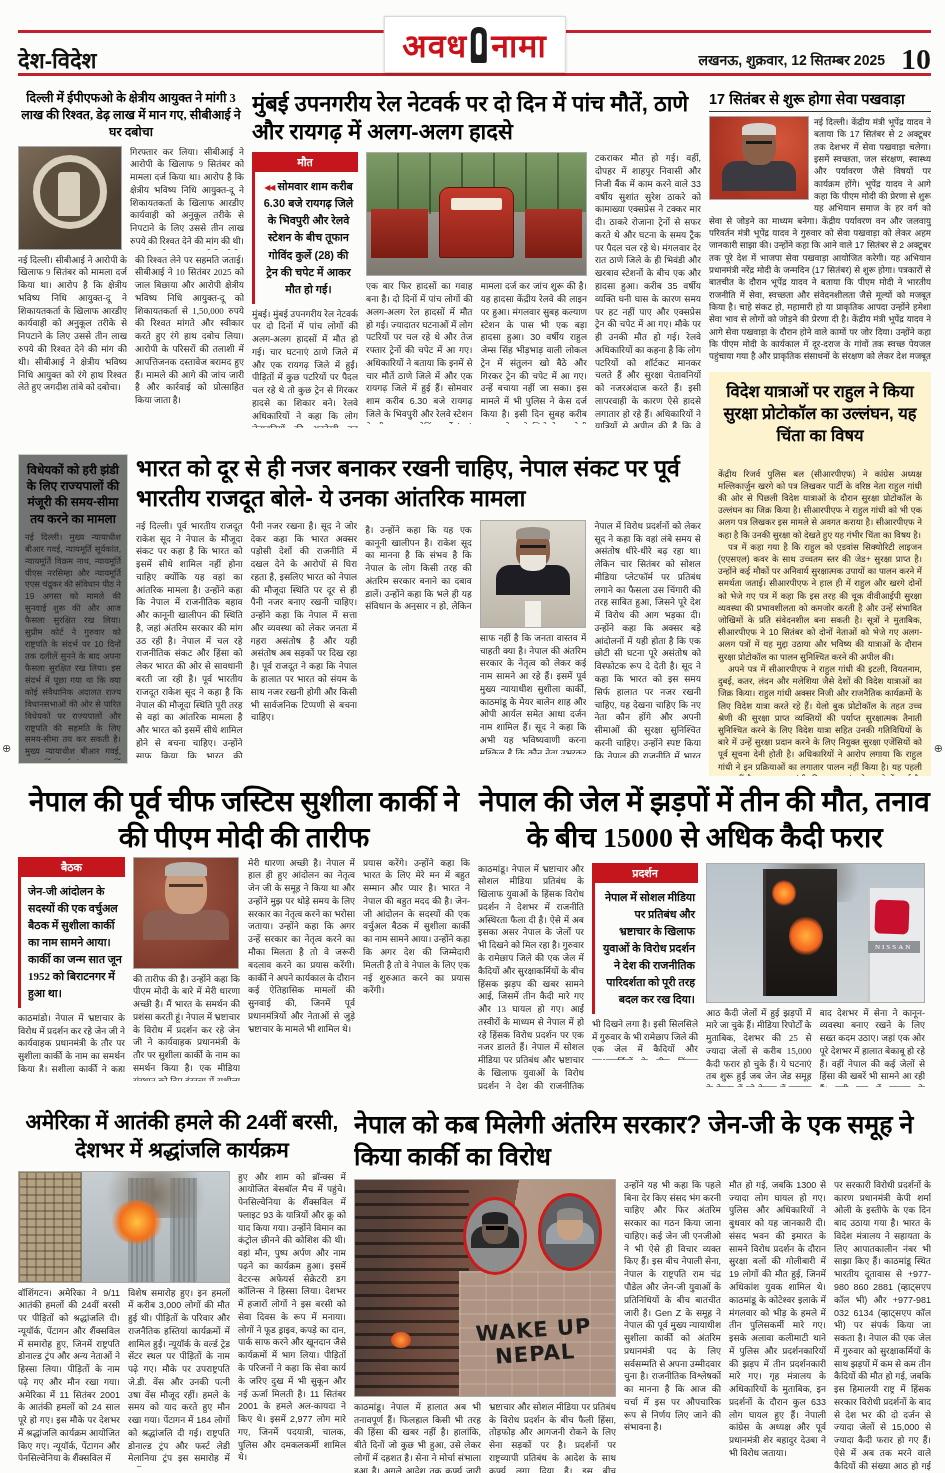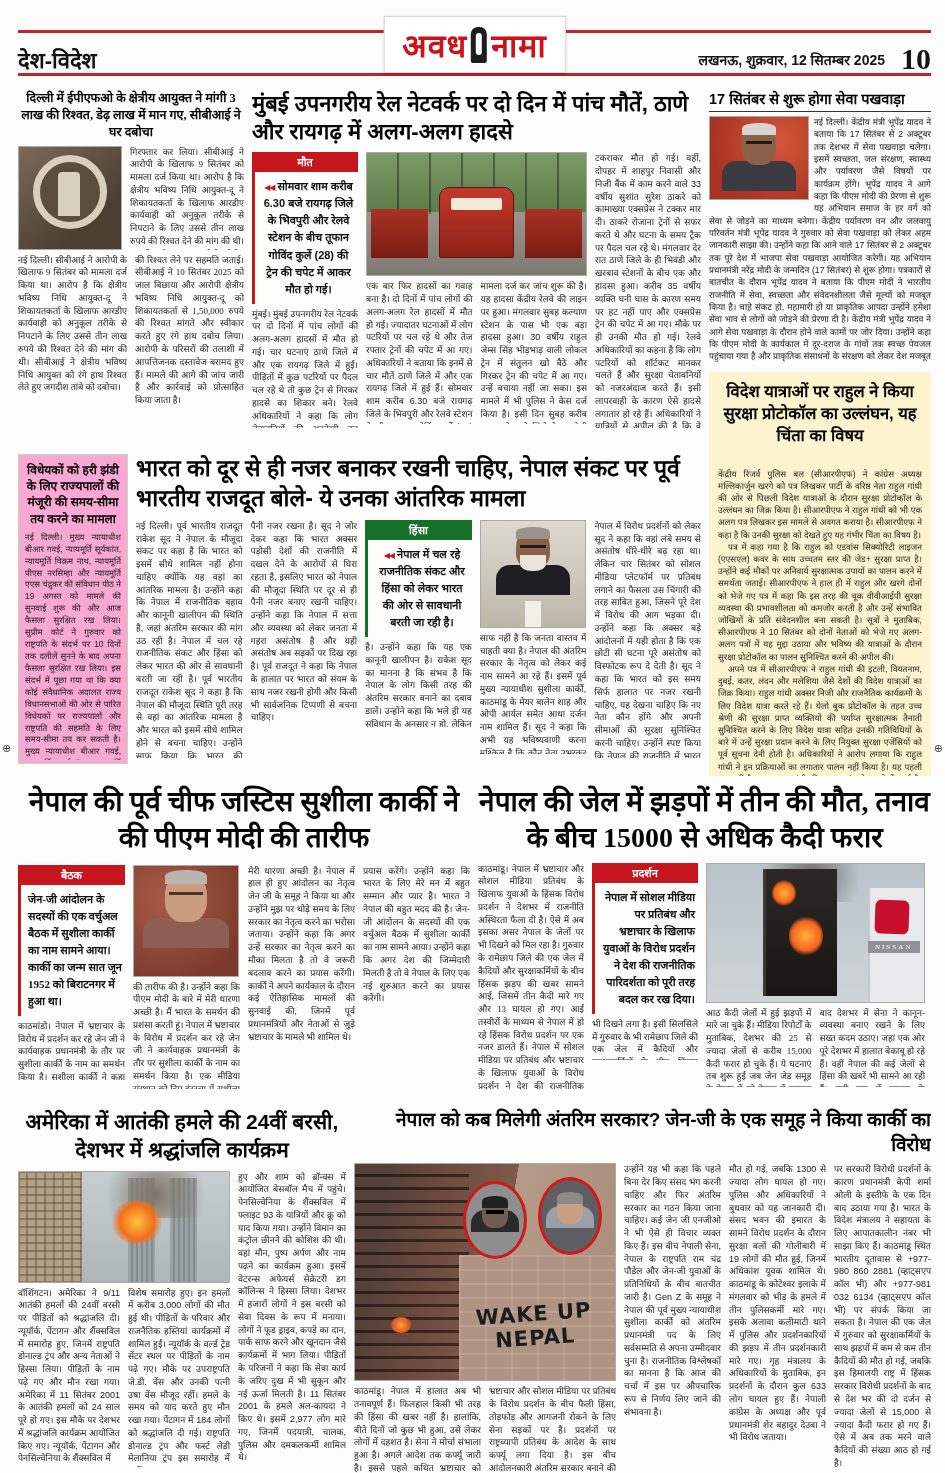--- a/index.html
+++ b/index.html
@@ -25,29 +25,29 @@
   .gap > * + * { margin-left:8px; }
   
   .hl { font-weight:bold; color:#050505; }
   .hl-sm   { font-size:12.5px; line-height:1.35; text-align:center; }
   .hl-seva { font-size:14.5px; line-height:1.3; }
   .hl-yellow { font-size:16.5px; line-height:1.35; text-align:center; }
   .hl-lg   { font-size:22px; line-height:1.28; }
   .hl-env  { font-size:23px; line-height:1.3; }
   .hl-xl   { font-size:28px; line-height:1.3; text-align:center; }
   .hl-911  { font-size:21px; line-height:1.35; text-align:center; }
-  .hl-int  { font-size:19px; line-height:1.3; text-align:right; }
+  .hl-int  { font-size:25px; line-height:1.3; text-align:left; }
   
   .kicker-head { background:#c4161c; color:#fff; font-weight:bold; font-size:11px; text-align:center; padding:2px 0 3px; }
   .kicker.green .kicker-head { background:#15722b; }
   .kicker-body { border-left:3px solid #c4161c; padding:6px 3px 6px 7px; font-weight:bold; font-size:11px; line-height:1.55; text-align:center; color:#111; }
   .kicker.green .kicker-body { border-left-color:#15722b; }
   .qmark { color:#c4161c; font-size:8px; letter-spacing:-1px; margin-right:3px; }
   
-  .greenbox { background:#f9a8d4; border:1px solid #c2d6bd; padding:7px 6px; height:100%; overflow:hidden; }
+  .greenbox { background:#737373; border:1px solid #c2d6bd; padding:7px 6px; height:100%; overflow:hidden; }
   .greenbox .hl-sm { margin-bottom:5px; }
   .yellowbox { background:#fdf3cf; padding:8px 9px 6px; overflow:hidden; }
   .yellowbox .bodytext { font-size:8.6px; }
   .yellowbox p + p, .para + .para { text-indent:10px; }
   
   .photo { position:relative; overflow:hidden; background:#c9c9c9; border:1px solid #aaa; flex:none; }
   .ph-cbi { background:linear-gradient(140deg,#7b6a57,#4c4032 70%); }
   .ph-cbi .ring { position:absolute; left:14px; top:8px; width:74px; height:74px; border-radius:50%; border:7px solid #d9cfbd; background:#5c4e3d; }
   .ph-cbi .ring:before { content:""; position:absolute; left:18px; top:10px; width:22px; height:44px; background:#d9cfbd; border-radius:4px 4px 0 0; }
   .ph-train { background:linear-gradient(#7d9a66 0%,#5c7c49 48%,#9a958c 48%,#7e7a72 100%); }
@@ -177,24 +177,20 @@
             <div class="hl hl-sm" style="font-size:12px;">विधेयकों को हरी झंडी के लिए राज्यपालों की मंजूरी की समय-सीमा तय करने का मामला</div>
             <div class="bodytext" style="font-size:8.4px; height:228px;">नई दिल्ली। मुख्य न्यायाधीश बीआर गवई, न्यायमूर्ति सूर्यकांत, न्यायमूर्ति विक्रम नाथ, न्यायमूर्ति पीएस नरसिम्हा और न्यायमूर्ति एएस चंद्रुकर की संविधान पीठ ने 19 अगस्त को मामले की सुनवाई शुरू की और आज फैसला सुरक्षित रख लिया। सुप्रीम कोर्ट ने गुरुवार को राष्ट्रपति के संदर्भ पर 10 दिनों तक दलीलें सुनने के बाद अपना फैसला सुरक्षित रख लिया। इस संदर्भ में पूछा गया था कि क्या कोई संवैधानिक अदालत राज्य विधानसभाओं की ओर से पारित विधेयकों पर राज्यपालों और राष्ट्रपति की सहमति के लिए समय-सीमा तय कर सकती है। मुख्य न्यायाधीश बीआर गवई, न्यायमूर्ति सूर्यकांत, न्यायमूर्ति विक्रम नाथ, न्यायमूर्ति पीएस नरसिम्हा और न्यायमूर्ति एएस चंद्रुकर की संविधान पीठ ने 19 अगस्त को इस संदर्भ पर सुनवाई शुरू की और आज फैसला सुरक्षित रख लिया।</div>
           </div>
         </div>
         <div class="c" style="width:565px;">
           <div class="hl hl-env">भारत को दूर से ही नजर बनाकर रखनी चाहिए, नेपाल संकट पर पूर्व भारतीय राजदूत बोले- ये उनका आंतरिक मामला</div>
           <div class="row gap" style="margin-top:6px; height:238px;">
             <div class="bodytext c" style="flex:1;">नई दिल्ली। पूर्व भारतीय राजदूत राकेश सूद ने नेपाल के मौजूदा संकट पर कहा है कि भारत को इसमें सीधे शामिल नहीं होना चाहिए क्योंकि यह वहां का आंतरिक मामला है। उन्होंने कहा कि नेपाल में राजनीतिक बहाव और कानूनी खालीपन की स्थिति है, जहां अंतरिम सरकार की मांग उठ रही है। नेपाल में चल रहे राजनीतिक संकट और हिंसा को लेकर भारत की ओर से सावधानी बरती जा रही है। पूर्व भारतीय राजदूत राकेश सूद ने कहा है कि नेपाल की मौजूदा स्थिति पूरी तरह से वहां का आंतरिक मामला है और भारत को इसमें सीधे शामिल होने से बचना चाहिए। उन्होंने साफ किया कि भारत की प्राथमिकता अपनी सुरक्षा सुनिश्चित करना और हालात पर</div>
             <div class="bodytext c" style="flex:1;">पैनी नजर रखना है। सूद ने जोर देकर कहा कि भारत अक्सर पड़ोसी देशों की राजनीति में दखल देने के आरोपों से घिरा रहता है, इसलिए भारत को नेपाल की मौजूदा स्थिति पर दूर से ही पैनी नजर बनाए रखनी चाहिए। उन्होंने कहा कि नेपाल में सत्ता और व्यवस्था को लेकर जनता में गहरा असंतोष है और यही असंतोष अब सड़कों पर दिख रहा है। पूर्व राजदूत ने कहा कि नेपाल के हालात पर भारत को संयम के साथ नजर रखनी होगी और किसी भी सार्वजनिक टिप्पणी से बचना चाहिए।</div>
             <div class="c" style="flex:1;">
-              <div class="kicker green">
-                <div class="kicker-head">हिंसा</div>
-                <div class="kicker-body"><span class="qmark">◀◀</span><span>नेपाल में चल रहे राजनीतिक संकट और हिंसा को लेकर भारत की ओर से सावधानी बरती जा रही है।</span></div>
-              </div>
               <div class="bodytext c" style="margin-top:4px; height:86px;">है। उन्होंने कहा कि यह एक कानूनी खालीपन है। राकेश सूद का मानना है कि संभव है कि नेपाल के लोग किसी तरह की अंतरिम सरकार बनाने का दबाव डालें। उन्होंने कहा कि भले ही यह संविधान के अनुसार न हो, लेकिन अगर लोग ऐसा चाहते हैं तो यह रास्ता निकाला जा सकता है। उन्होंने यह भी कहा कि अभी तक</div>
             </div>
             <div class="c" style="flex:1;">
               <div class="photo ph-sood" style="width:106px; height:108px;">
                 <div class="person" style="top:8px;">
                     <div class="head">
                       <div class="hair" style="background:#9c938a;"></div>
                       <div class="glasses"></div>
                       <div class="beard"></div>
                     </div>
@@ -232,21 +228,21 @@
         <div class="bodytext para">पत्र में कहा गया है कि राहुल को एडवांस सिक्योरिटी लाइजन (एएसएल) कवर के साथ उच्चतम स्तर की जेड+ सुरक्षा प्राप्त है। उन्होंने कई मौकों पर अनिवार्य सुरक्षात्मक उपायों का पालन करने में समर्थता जताई। सीआरपीएफ ने हाल ही में राहुल और खरगे दोनों को भेजे गए पत्र में कहा कि इस तरह की चूक वीवीआईपी सुरक्षा व्यवस्था की प्रभावशीलता को कमजोर करती है और उन्हें संभावित जोखिमों के प्रति संवेदनशील बना सकती है। सूत्रों ने मुताबिक, सीआरपीएफ ने 10 सितंबर को दोनों नेताओं को भेजे गए अलग-अलग पत्रों में यह मुद्दा उठाया और भविष्य की यात्राओं के दौरान सुरक्षा प्रोटोकॉल का पालन सुनिश्चित करने की अपील की।</div>
         <div class="bodytext para c" style="max-height:128px;">अपने पत्र में सीआरपीएफ ने राहुल गांधी की इटली, वियतनाम, दुबई, कतर, लंदन और मलेशिया जैसे देशों की विदेश यात्राओं का जिक्र किया। राहुल गांधी अक्सर निजी और राजनैतिक कार्यक्रमों के लिए विदेश यात्रा करते रहे हैं। येलो बुक प्रोटोकॉल के तहत उच्च श्रेणी की सुरक्षा प्राप्त व्यक्तियों की पर्याप्त सुरक्षात्मक तैनाती सुनिश्चित करने के लिए विदेश यात्रा सहित उनकी गतिविधियों के बारे में उन्हें सुरक्षा प्रदान करने के लिए नियुक्त सुरक्षा एजेंसियों को पूर्व सूचना देनी होती है। अधिकारियों ने आरोप लगाया कि राहुल गांधी ने इन प्रक्रियाओं का लगातार पालन नहीं किया है। यह पहली बार नहीं है, जब राहुल गांधी की सुरक्षा जांच के दायरे में आई है। इससे पहले भी सुरक्षा एजेंसियों ने ऐसे मामलों को उजागर किया है, जहां उन्होंने कथित तौर पर स्थापित प्रोटोकॉल की अनदेखी की, जिससे संभावित खतरों को लेकर आशंकाएं पैदा हुईं।</div>
       </div>
     </div>
   </div>
 
   <div class="row gap" style="margin-top:8px; height:316px;font-family:Liberation Serif, serif;">
 
     <div class="c" style="width:452px;">
       <div class="hl hl-xl">नेपाल की पूर्व चीफ जस्टिस सुशीला कार्की ने की पीएम मोदी की तारीफ</div>
-      <div class="row gap" style="margin-top:8px; height:228px;">
+      <div class="row gap" style="margin-top:0; height:228px;">
         <div class="c" style="flex:1;">
           <div class="kicker">
             <div class="kicker-head">बैठक</div>
             <div class="kicker-body" style="text-align:left;">जेन-जी आंदोलन के सदस्यों की एक वर्चुअल बैठक में सुशीला कार्की का नाम सामने आया। कार्की का जन्म सात जून 1952 को बिराटनगर में हुआ था।</div>
           </div>
           <div class="bodytext c" style="margin-top:4px; height:60px;">काठमांडो। नेपाल में भ्रष्टाचार के विरोध में प्रदर्शन कर रहे जेन जी ने कार्यवाहक प्रधानमंत्री के तौर पर सुशीला कार्की के नाम का समर्थन किया है। सुशीला कार्की ने कहा कि मैं पीएम मोदी को नमस्कार करती हूं। पीएम मोदी के बारे में मेरी धारणा अच्छी है। नेपाल की पूर्व मुख्य न्यायाधीश सुशीला कार्की ने पीएम नरेंद्र मोदी</div>
         </div>
         <div class="c" style="flex:1;">
           <div class="photo ph-karki" style="width:106px; height:112px;">
             <div class="person" style="top:6px;">

